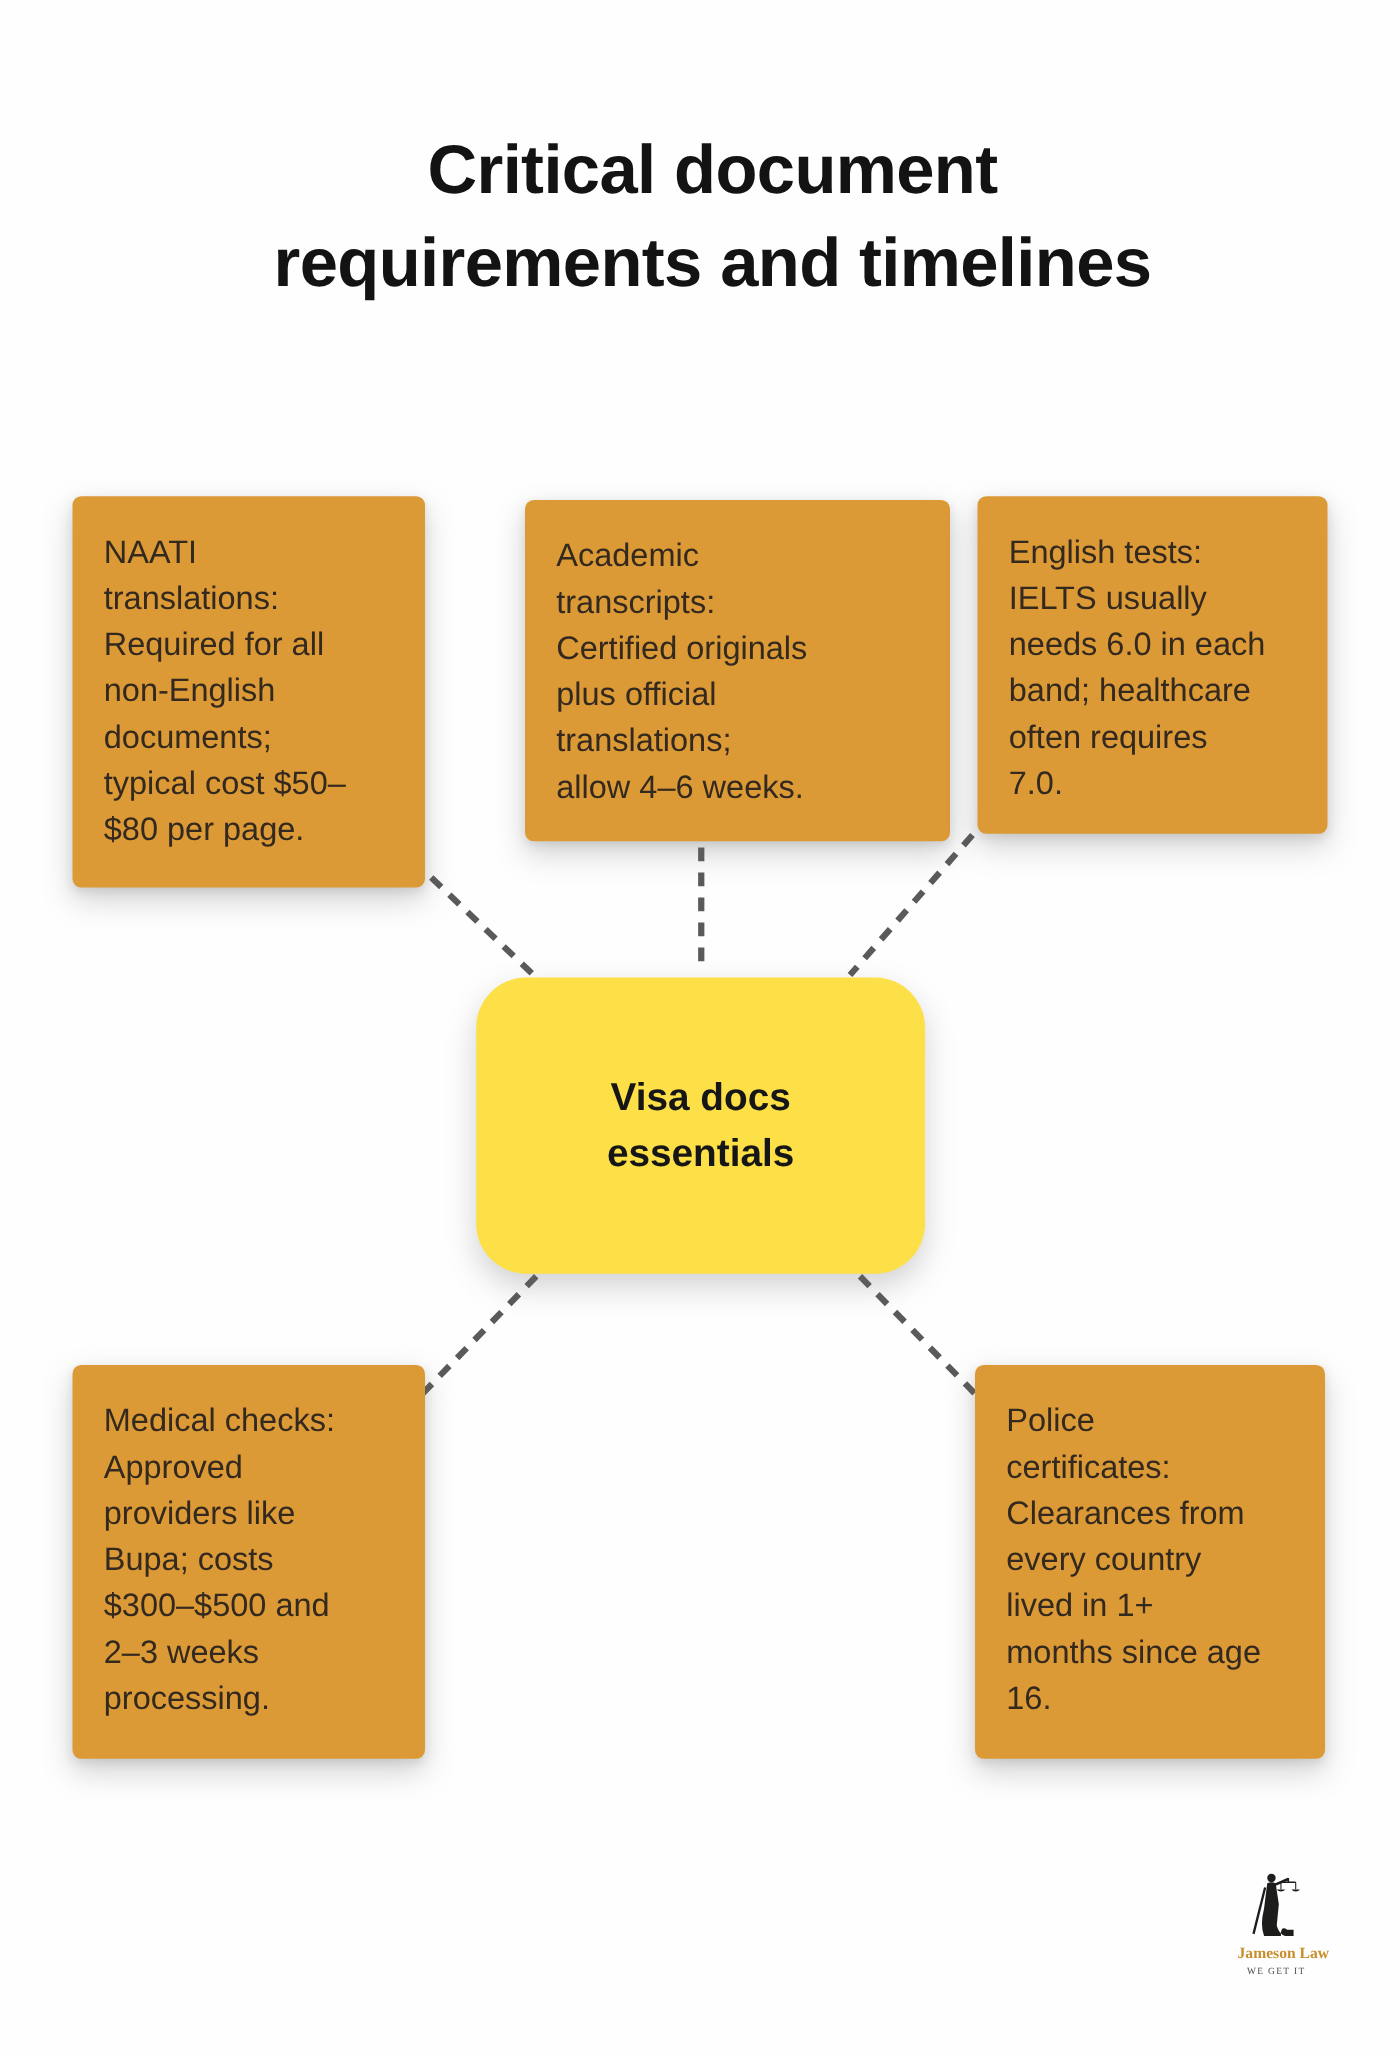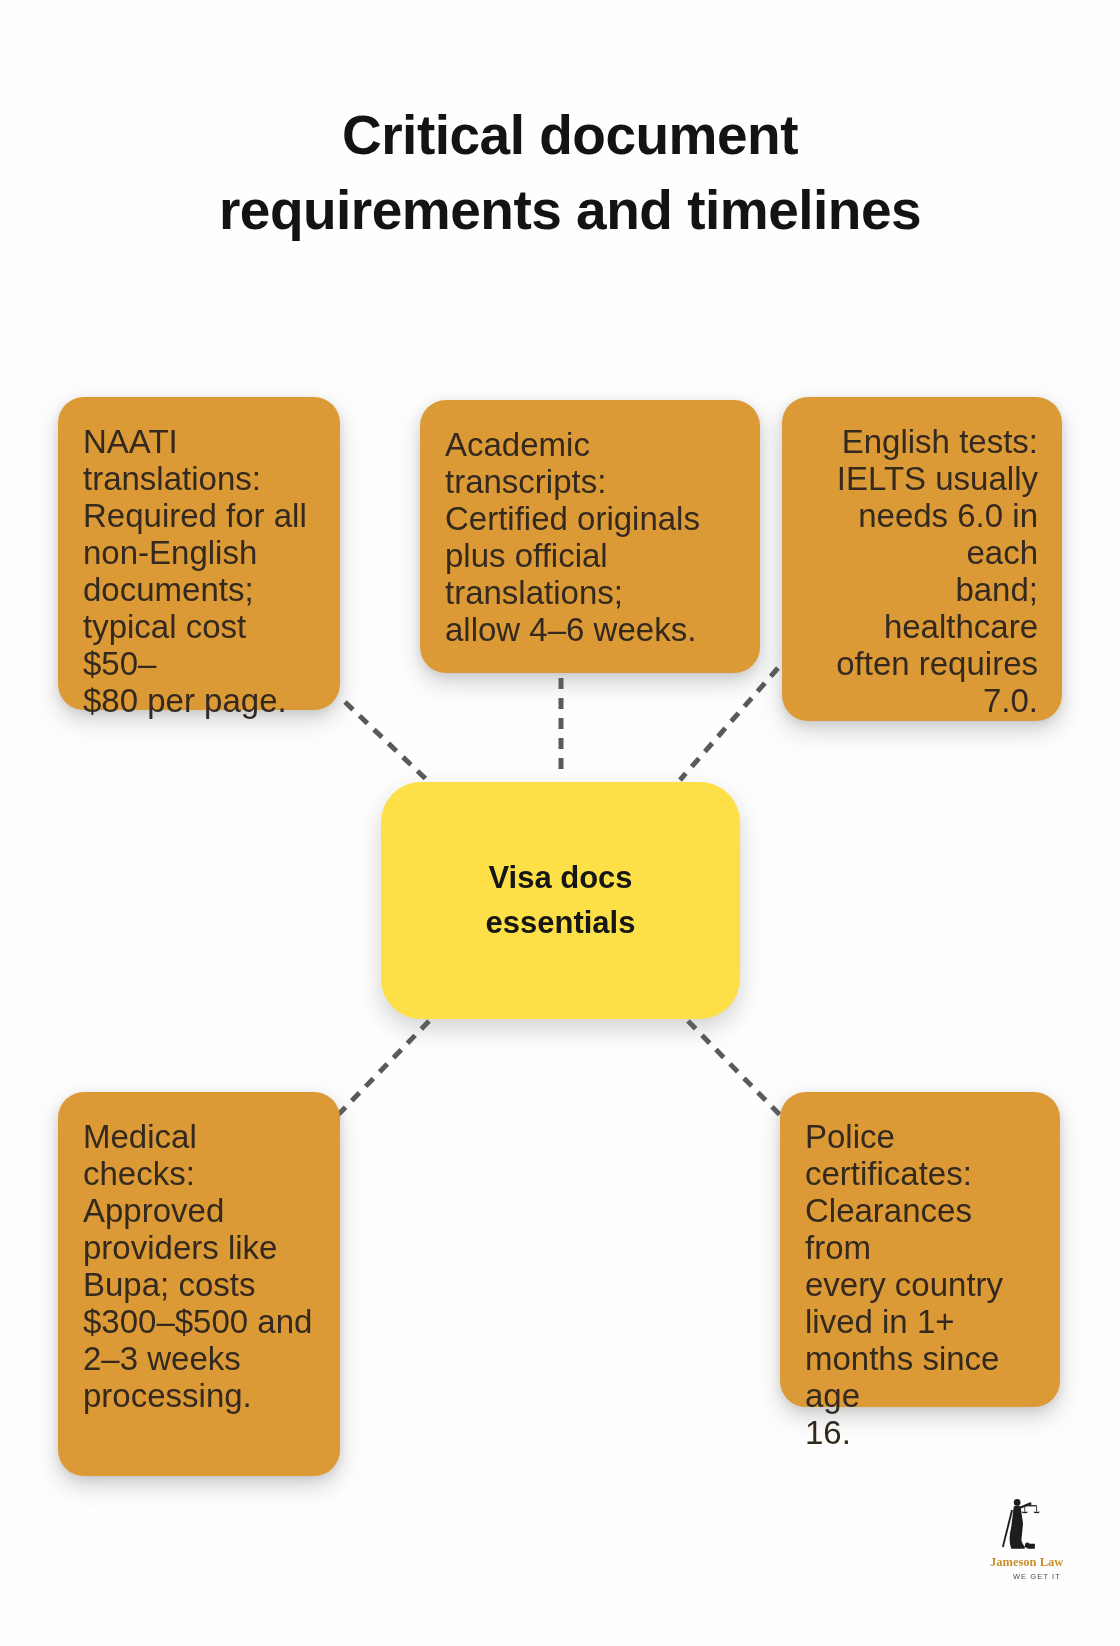--- a/index.html
+++ b/index.html
@@ -26,33 +26,33 @@
     padding-left: 20px;
   }
   .connectors {
     position: absolute;
     left: 0; top: 0;
     width: 1120px; height: 1646px;
   }
   .node {
     position: absolute;
     background: #DC9A36;
-    border-radius: 26px;
+    border-radius: 7px;
     box-shadow: 0 10px 24px rgba(110,110,110,0.30), 0 3px 8px rgba(120,120,120,0.18);
     color: #33291F;
-    font-size: 33px;
+    font-size: 26px;
     line-height: 37px;
     padding: 26px 24px 20px 25px;
     box-sizing: border-box;
     white-space: pre-line;
   }
   .node-naati    { left: 58px;  top: 397px;  width: 282px; height: 313px; }
   .node-academic { left: 420px; top: 400px;  width: 340px; height: 273px; }
-  .node-english  { left: 782px; top: 397px;  width: 280px; height: 324px; text-align: right; }
-  .node-medical  { left: 58px;  top: 1092px; width: 282px; height: 384px; }
+  .node-english  { left: 782px; top: 397px;  width: 280px; height: 270px; }
+  .node-medical  { left: 58px;  top: 1092px; width: 282px; height: 315px; }
   .node-police   { left: 780px; top: 1092px; width: 280px; height: 315px; }
   .center-node {
     position: absolute;
     left: 381px; top: 782px;
     width: 359px; height: 237px;
     background: #fde047;
     border-radius: 40px;
     box-shadow: 0 10px 24px rgba(110,110,110,0.30);
     display: flex;
     align-items: center;
@@ -77,24 +77,25 @@
     font-size: 12.5px;
     color: #C98E2A;
     margin-top: 1px;
     white-space: nowrap;
     margin-left: 15px;
   }
   .tagline {
     font-size: 7.5px;
     letter-spacing: 1.1px;
     color: #4B4B4B;
-    text-align: right;
+    text-align: center;
     margin-left: 6px;
     margin-top: 2px;
     white-space: nowrap;
+    font-family: Liberation Serif, serif;
   }
 </style>
 </head>
 <body>
 
 <div class="page">
 
   <div class="title">Critical document
 requirements and timelines</div>
 

